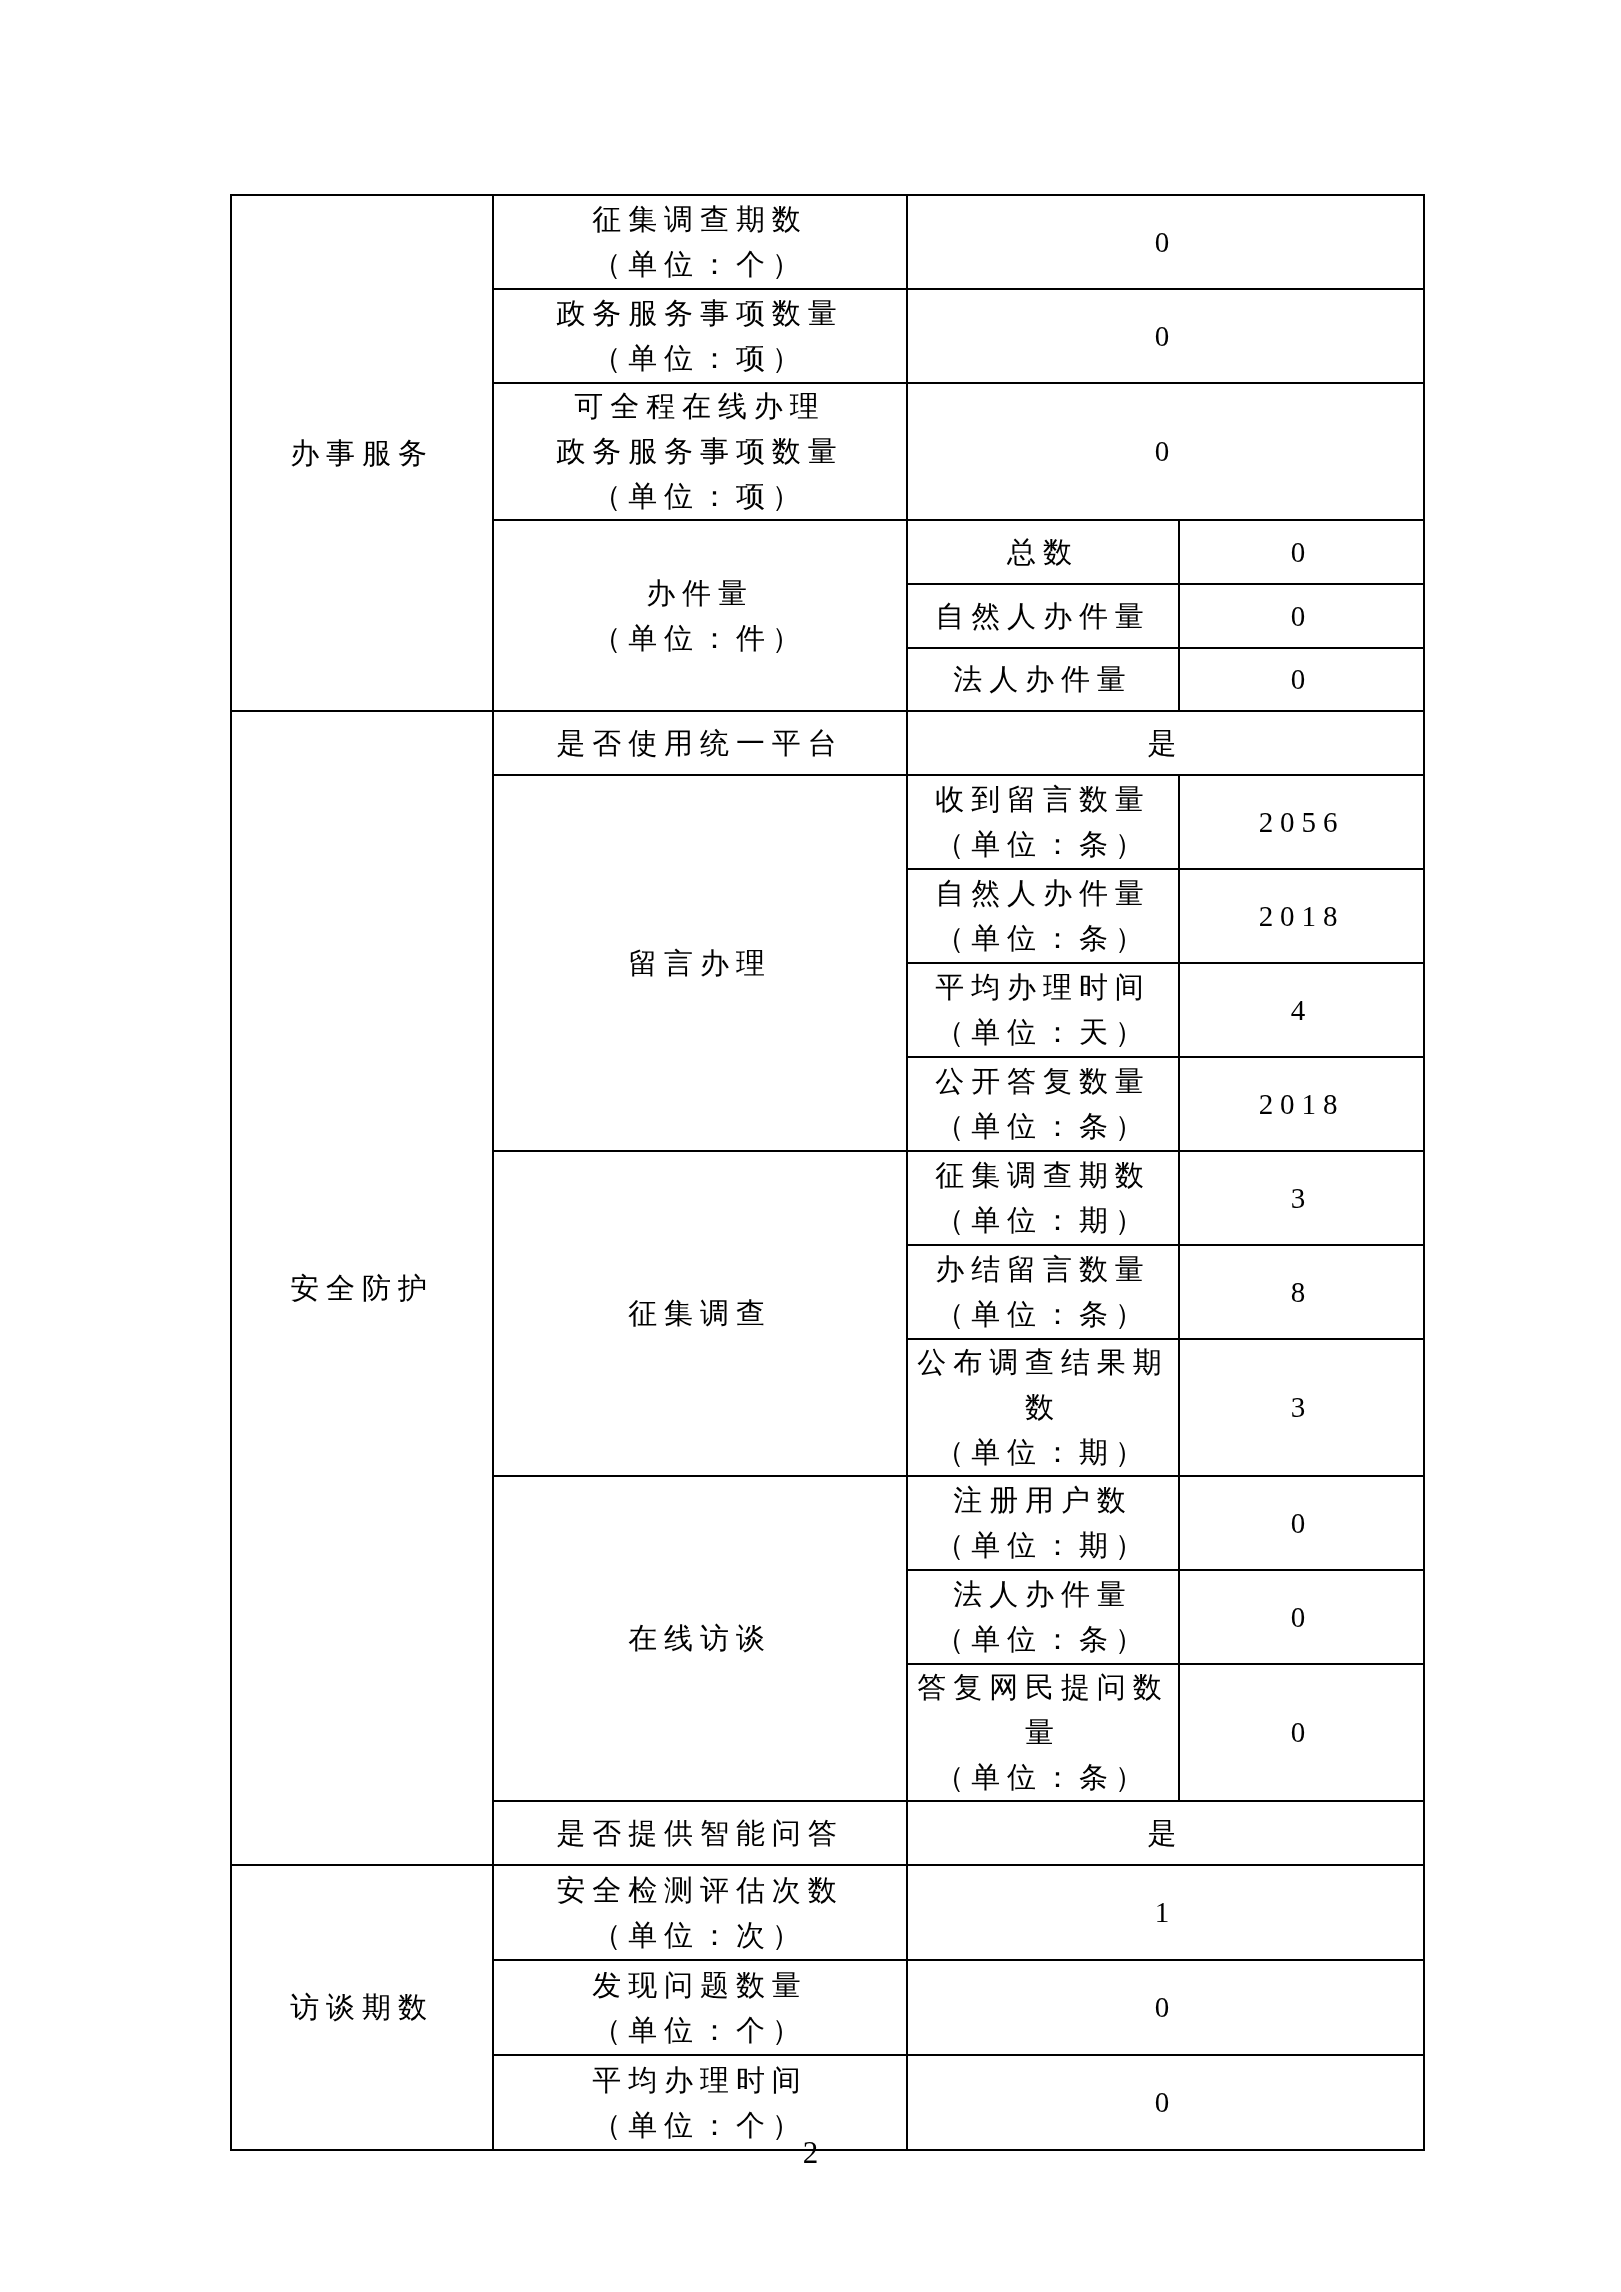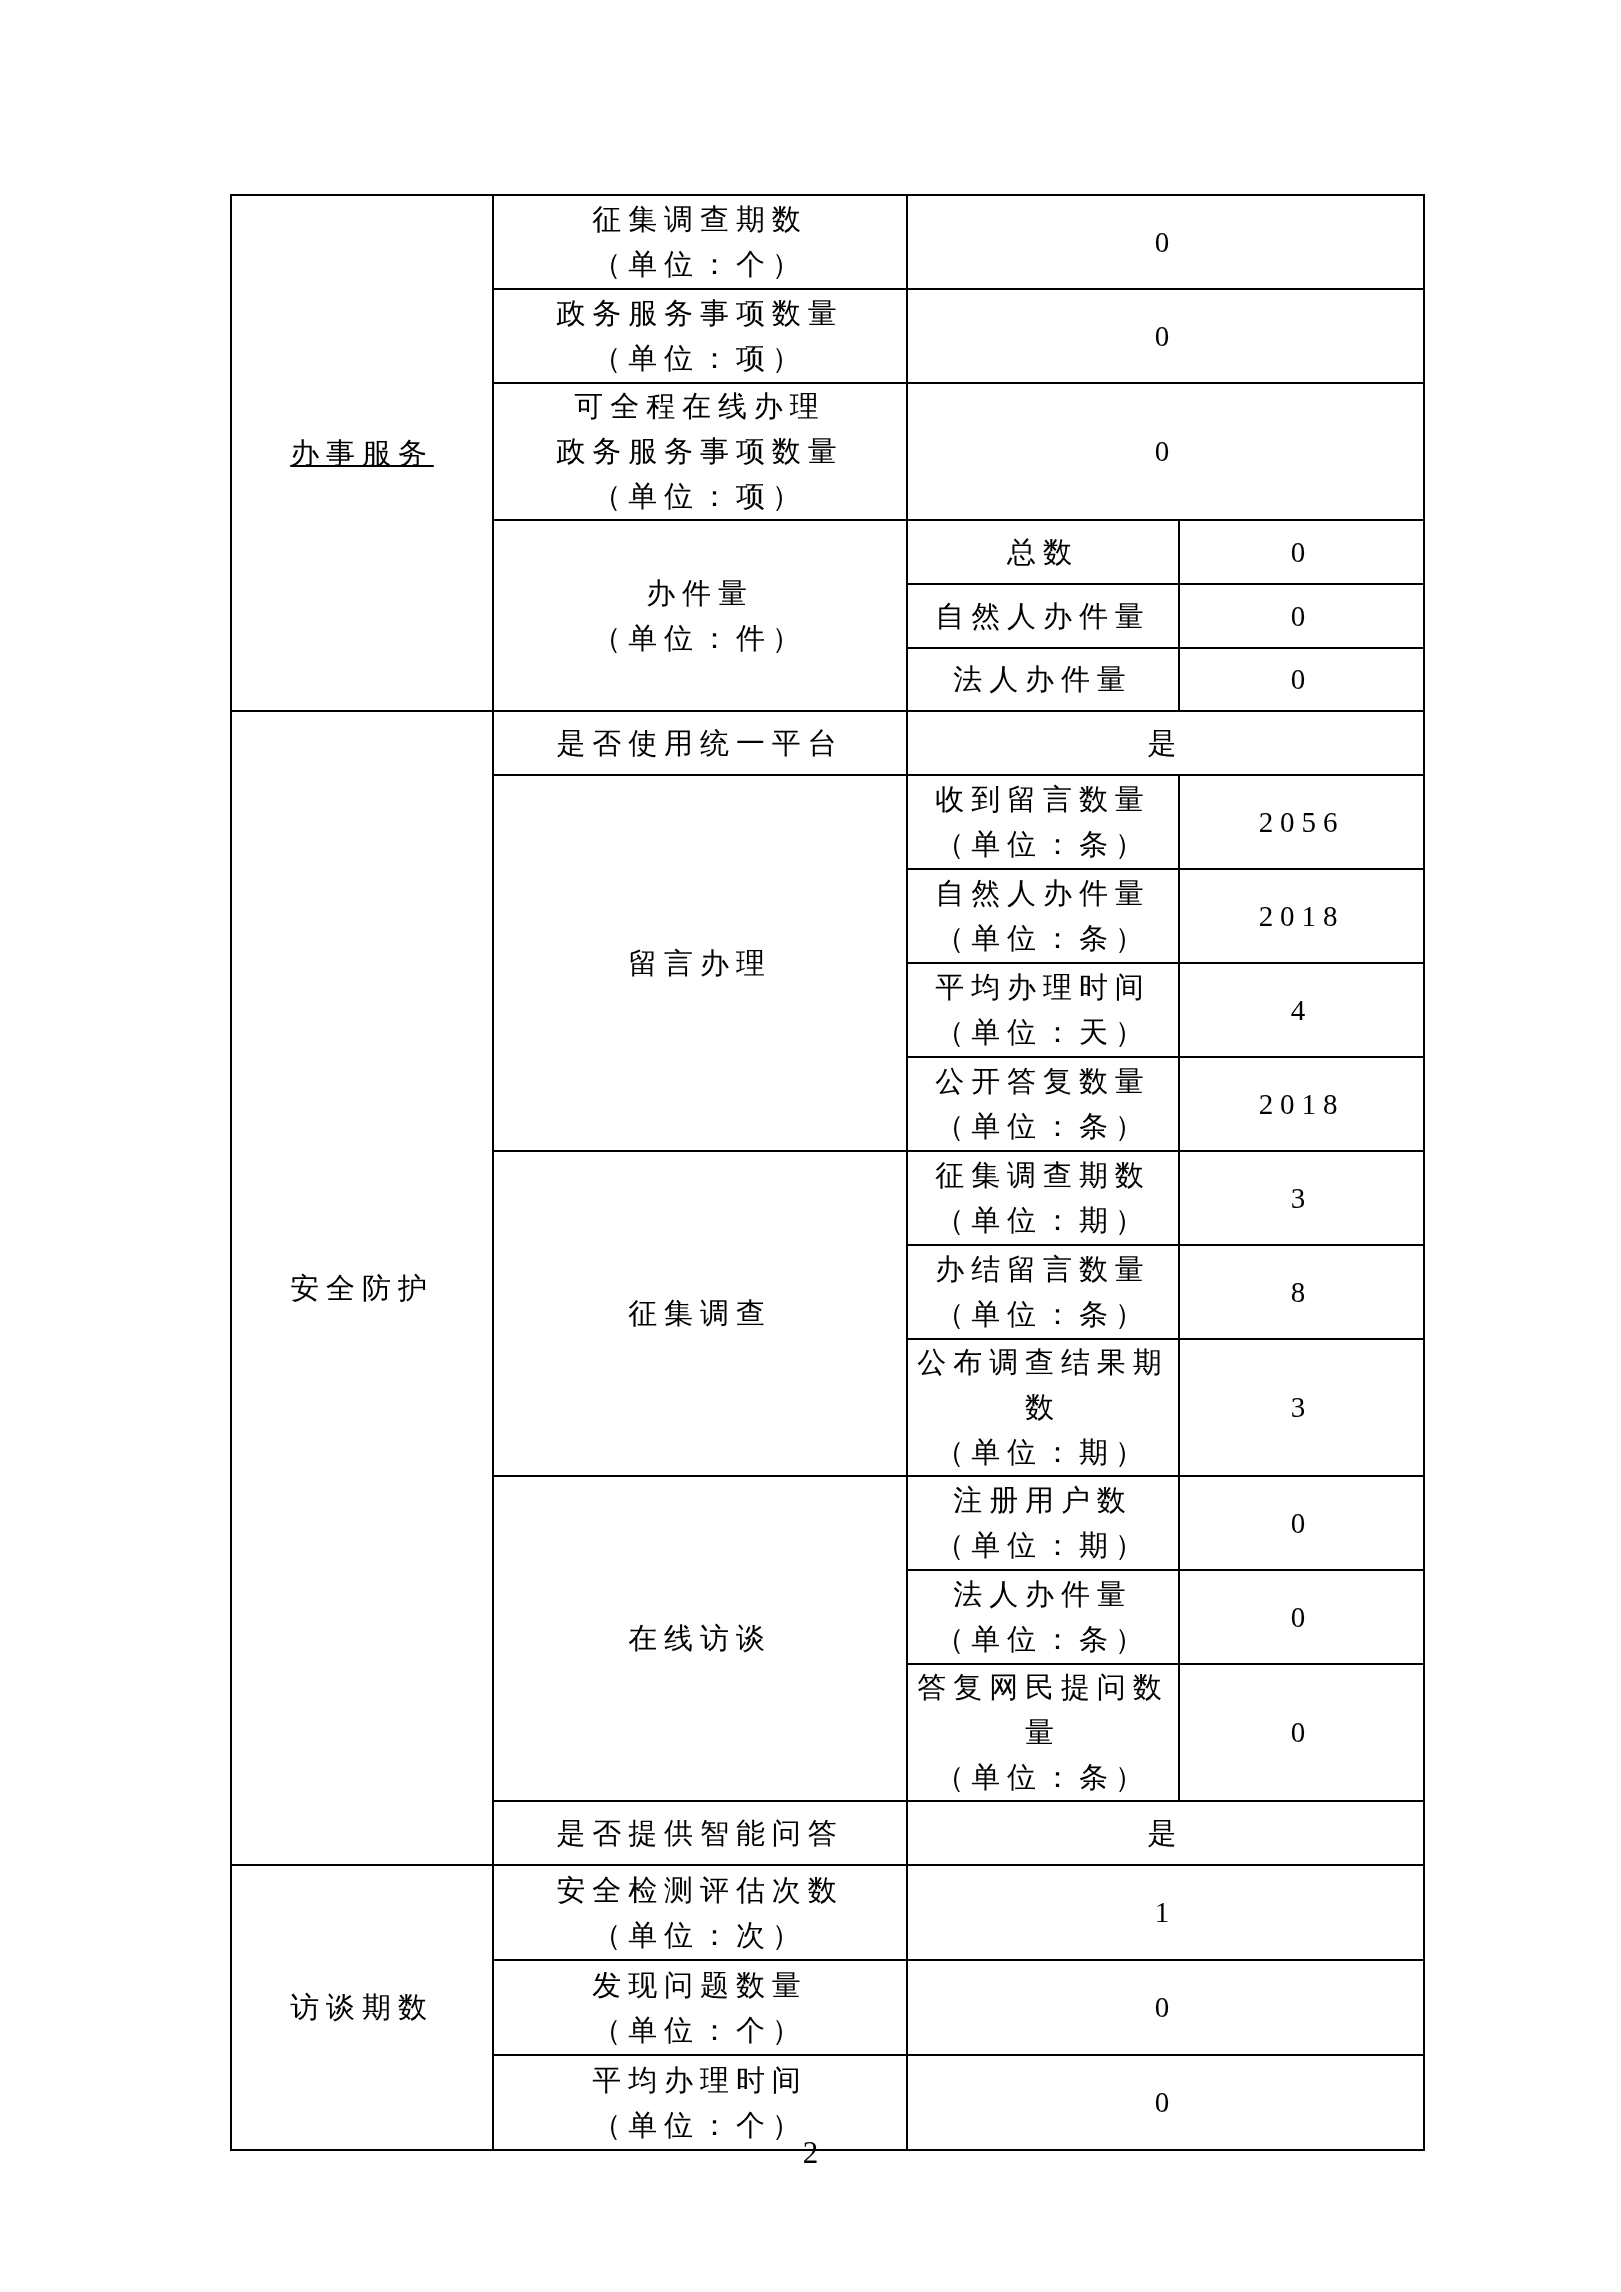--- a/index.html
+++ b/index.html
@@ -38,21 +38,21 @@
   col.c1 { width: 262px; }
   col.c2 { width: 414px; }
   col.c3 { width: 272px; }
   col.c4 { width: 245px; }
   
   tr.rh-a { height: 94px; }   
   tr.rh-b { height: 136px; }  
   tr.rh-c { height: 64px; }   
   tr.rh-d { height: 63px; }
   tr.rh-e { height: 95px; }   
-  td.sec-top { vertical-align: top; padding-top: 13.7px; text-decoration: underline; }
+  td.sec-top { vertical-align: top; padding-top: 13.7px; }
   td.val {
     letter-spacing: 2px;
     font-size: 30px;
   }
   td.val-cjk { letter-spacing: 6.9px; font-size: 29px; }
   .page-number {
     position: absolute;
     left: 0;
     right: 0;
     top: 2135px;

